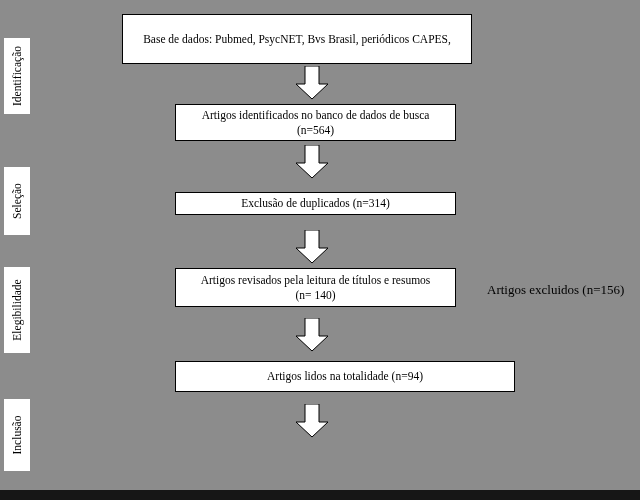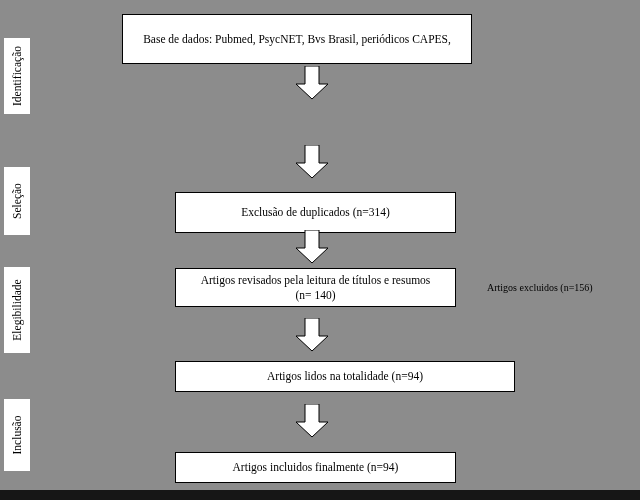--- a/index.html
+++ b/index.html
@@ -38,21 +38,21 @@
   }
   .stage-label span{
     transform:rotate(-90deg);
     white-space:nowrap;
     font-size:11.5px;
   }
   .arrow{position:absolute;width:36px;height:34px;}
   .arrow svg{display:block;}
   .side-note{
     position:absolute;
-    font-size:10px;
+    font-size:13px;
     white-space:nowrap;
   }
   .bottom-edge{
     position:absolute;left:0;top:490px;
     width:640px;height:10px;
     background:var(--bottom-edge);
   }
 </style>
 </head>
 <body>
@@ -75,28 +75,32 @@
   <div class="flow-box" style="left:122px;top:14px;width:350px;height:50px">
     <div>Base de dados: Pubmed, PsycNET, Bvs Brasil, periódicos CAPES,</div>
   </div>
 
   <div class="arrow" style="left:294px;top:66px">
     <svg width="36" height="34" viewBox="0 0 36 34">
       <path d="M11,0 L25,0 L25,18 L34,18 L18,33 L2,18 L11,18 Z" fill="#ffffff" stroke="#000000" stroke-width="1"></path>
     </svg>
   </div>
 
+  <div class="flow-box" style="left:175px;top:104px;width:281px;height:37px">
+    <div>Artigos identificados no banco de dados de busca</div>
+    <div>(n=564)</div>
+  </div>
 
   <div class="arrow" style="left:294px;top:145px">
     <svg width="36" height="34" viewBox="0 0 36 34">
       <path d="M11,0 L25,0 L25,18 L34,18 L18,33 L2,18 L11,18 Z" fill="#ffffff" stroke="#000000" stroke-width="1"></path>
     </svg>
   </div>
 
-  <div class="flow-box" style="left:175px;top:192px;width:281px;height:41px">
+  <div class="flow-box" style="left:175px;top:192px;width:281px;height:23px">
     <div>Exclusão de duplicados (n=314)</div>
   </div>
 
   <div class="arrow" style="left:294px;top:230px">
     <svg width="36" height="34" viewBox="0 0 36 34">
       <path d="M11,0 L25,0 L25,18 L34,18 L18,33 L2,18 L11,18 Z" fill="#ffffff" stroke="#000000" stroke-width="1"></path>
     </svg>
   </div>
 
   <div class="flow-box" style="left:175px;top:268px;width:281px;height:39px">
@@ -115,19 +119,16 @@
   <div class="flow-box" style="left:175px;top:361px;width:340px;height:31px">
     <div>Artigos lidos na totalidade (n=94)</div>
   </div>
 
   <div class="arrow" style="left:294px;top:404px">
     <svg width="36" height="34" viewBox="0 0 36 34">
       <path d="M11,0 L25,0 L25,18 L34,18 L18,33 L2,18 L11,18 Z" fill="#ffffff" stroke="#000000" stroke-width="1"></path>
     </svg>
   </div>
 
-  <div class="flow-box" style="left:175px;top:452px;width:281px;height:31px">
-    <div>Artigos incluidos finalmente (n=94)</div>
-  </div>
 
   <div class="bottom-edge"></div>
 
 </div>
 
 </body></html>

